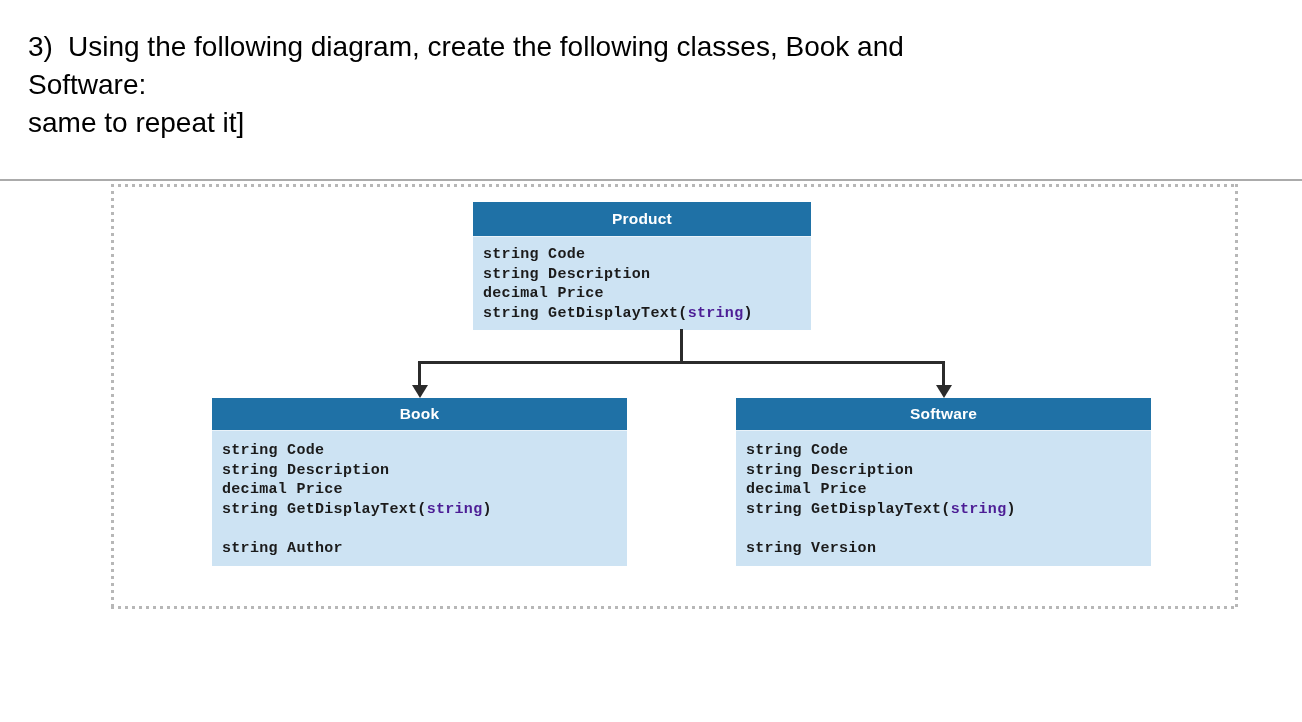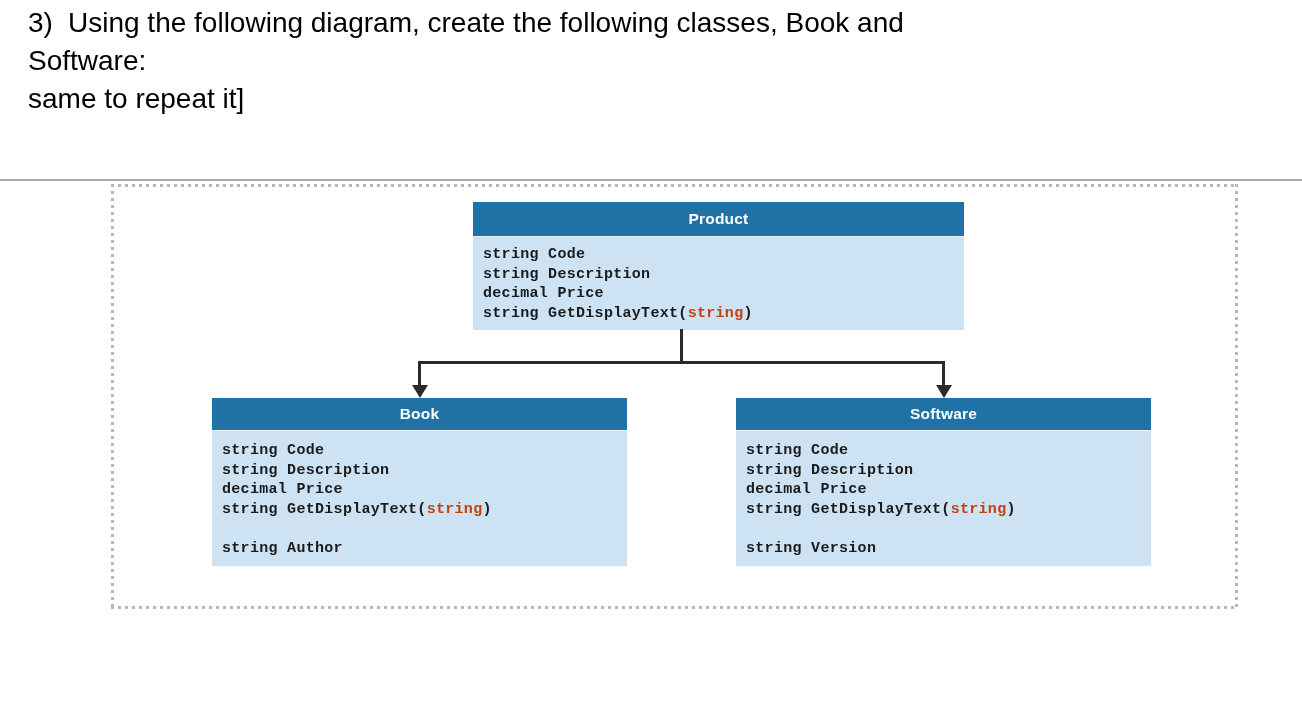--- a/index.html
+++ b/index.html
@@ -1,20 +1,20 @@
 <!DOCTYPE html>
 <html><head>
 <meta charset="utf-8">
 <style>
   html,body { margin:0; padding:0; background:#ffffff; }
   .canvas { position:relative; width:1302px; height:722px; background:#ffffff; overflow:hidden;
             font-family:"Liberation Sans", sans-serif; }
 
   
-  .question { position:absolute; left:28px; top:4px; font-size:28px; line-height:38px; color:#000; }
+  .question { position:absolute; left:28px; top:28px; font-size:28px; line-height:38px; color:#000; }
   .q-num { display:inline-block; width:40px; }
   .q-line.indent { }
 
   
   .rule { position:absolute; left:0; top:179px; width:1302px; height:2px; background:#ababab; }
 
   
   .dotted-frame { position:absolute; left:111px; top:184px; width:1127px; height:425px; }
   .edge { position:absolute; }
   .edge.top    { left:0; top:0;    width:100%; height:3px; background:repeating-linear-gradient(90deg,#b7b7b7 0 3px,transparent 3px 7px); }
@@ -23,24 +23,24 @@
   .edge.right  { right:0; top:0; width:3px; height:100%; background:repeating-linear-gradient(180deg,#b7b7b7 0 3px,transparent 3px 7px); }
 
   
   .class-box { position:absolute; }
   .class-header { background:#1f71a6; color:#ffffff; font-weight:bold; font-size:15.5px;
                   text-align:center; letter-spacing:.2px; border-bottom:1px solid #e9f2f9; box-sizing:border-box; }
   .class-body { background:#cde3f3; font-family:"Liberation Mono", monospace; font-weight:bold;
                 font-size:15px; letter-spacing:.3px; color:#1b1b1b; box-sizing:border-box;
                 padding:8px 8px 0 10px; }
   .member { line-height:19.5px; white-space:pre; }
-  .param { color:#c2410c; }
+  .param { color:#4c1d95; }
   .spacer { height:20px; }
 
-  .product { left:473px; top:202px; width:491px;border-radius:11px; }
+  .product { left:473px; top:202px; width:338px;border-radius:11px; }
   .product .class-header { height:35px; line-height:34px; }
   .product .class-body   { height:93px; }
 
   .book { left:212px; top:398px; width:415px; }
   .software { left:736px; top:398px; width:415px; }
   .book .class-header, .software .class-header { height:33px; line-height:32px;text-align:center; }
   .book .class-body, .software .class-body { height:135px; padding-top:10px; }
 
   
   .line { position:absolute; background:#2b2b2b; }

